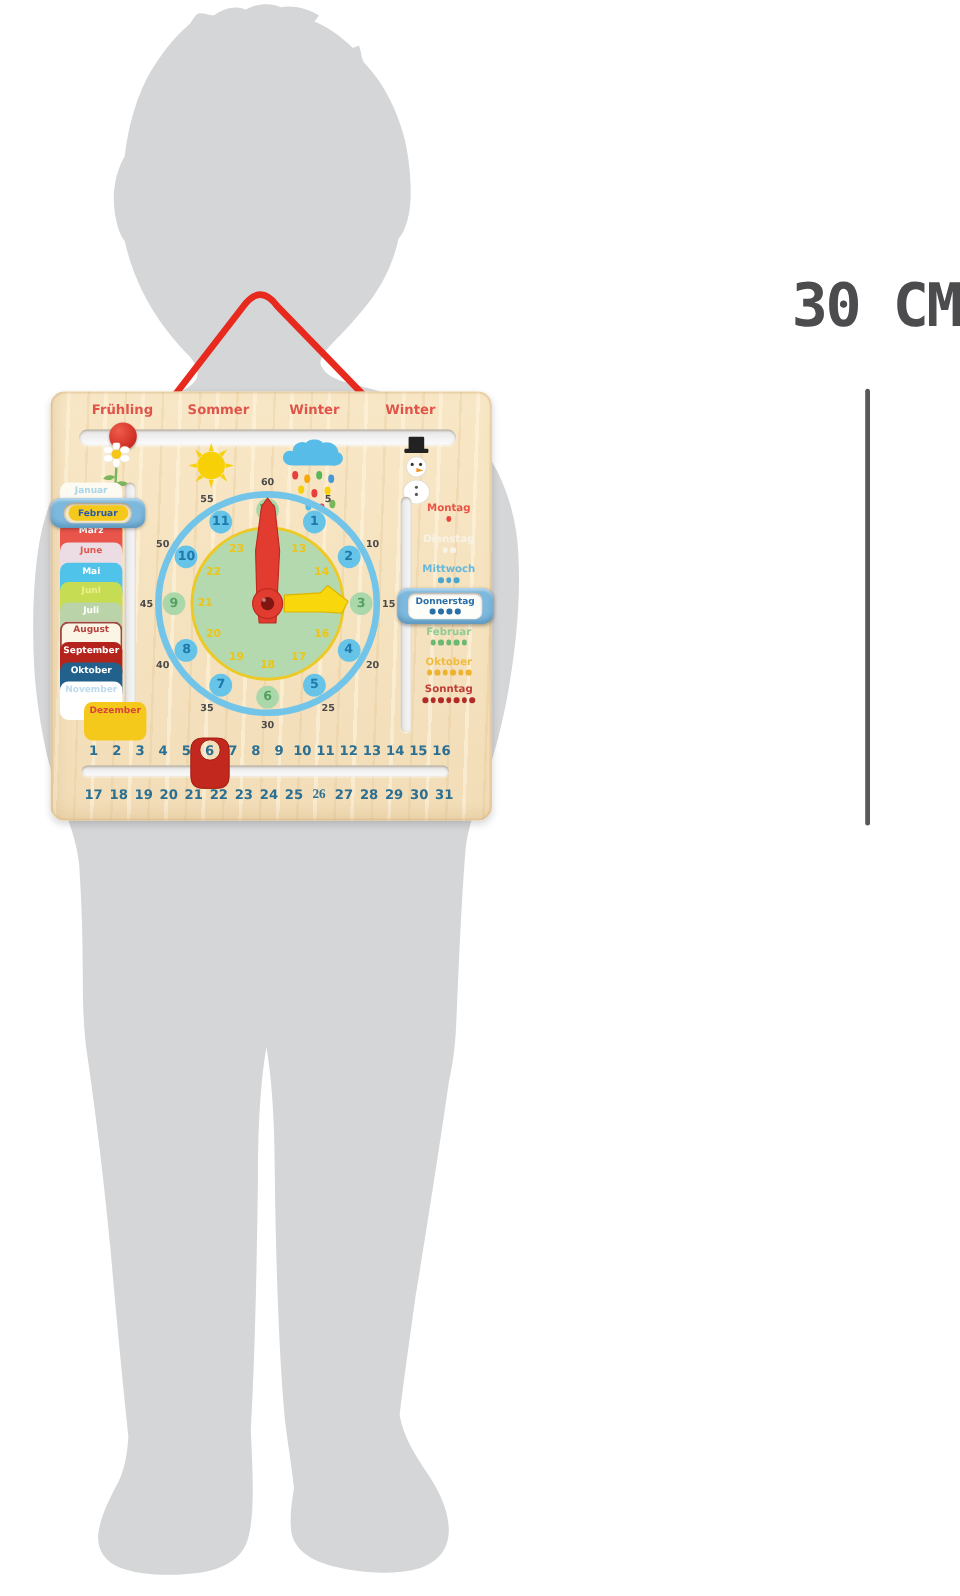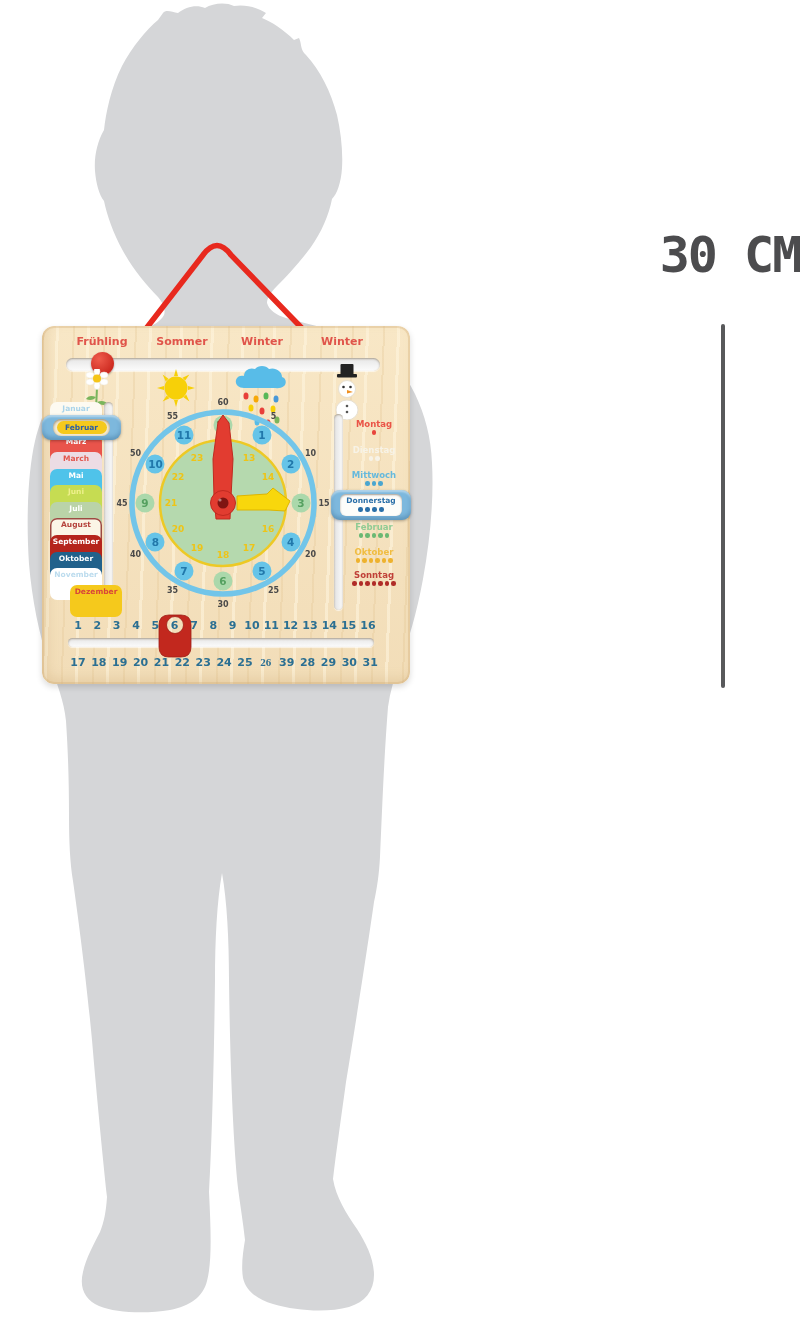--- a/index.html
+++ b/index.html
@@ -170,21 +170,21 @@
       <path d="M18,28 L24,30 L18,31.5 Z" fill="#f09020"></path>
       <circle cx="18" cy="44" r="1.3" fill="#555555"></circle>
       <circle cx="18" cy="50" r="1.3" fill="#555555"></circle>
     </svg>
 
     <div class="track vtrack months-track"></div>
     <div>
         <div class="month-pill" style="top: 76px; background: rgb(253, 250, 241); color: rgb(170, 212, 234);">Januar</div>
         <div class="month-pill" style="top: 92.64px; background: rgb(245, 201, 28); color: rgb(42, 93, 168);">Februar</div>
         <div class="month-pill" style="top: 109.28px; background: rgb(233, 84, 75); color: rgb(255, 255, 255);">März</div>
-        <div class="month-pill" style="top: 125.92px; background: rgb(236, 220, 228); color: rgb(226, 87, 78);">March</div>
+        <div class="month-pill" style="top: 125.92px; background: rgb(236, 220, 228); color: rgb(226, 87, 78);">June</div>
         <div class="month-pill" style="top: 142.56px; background: rgb(79, 195, 234); color: rgb(255, 255, 255);">Mai</div>
         <div class="month-pill" style="top: 159.2px; background: rgb(198, 220, 82); color: rgb(238, 240, 140);">Juni</div>
         <div class="month-pill" style="top: 175.84px; background: rgb(186, 211, 168); color: rgb(255, 255, 255);">Juli</div>
         <div class="month-pill" style="top: 192.48px; background: rgb(251, 245, 230); color: rgb(181, 67, 60); box-shadow: rgb(156, 74, 66) 0px 0px 0px 1.5px inset;">August</div>
         <div class="month-pill" style="top: 209.12px; background: rgb(181, 36, 28); color: rgb(255, 255, 255);">September</div>
         <div class="month-pill" style="top: 225.76px; background: rgb(33, 97, 139); color: rgb(255, 255, 255);">Oktober</div>
         <div class="month-pill" style="top: 242.4px; background: rgb(255, 255, 255); color: rgb(188, 220, 238);">November</div>
         <div class="month-pill" style="top: 259.04px; background: rgb(245, 201, 28); color: rgb(216, 69, 58); margin-left: 20px;">Dezember</div>
       </div>
     <div class="month-handle">
@@ -334,21 +334,21 @@
         <div class="date-num" style="left: 36px; top: 330px;">17</div>
         <div class="date-num" style="left: 56.87px; top: 330px;">18</div>
         <div class="date-num" style="left: 77.74px; top: 330px;">19</div>
         <div class="date-num" style="left: 98.61px; top: 330px;">20</div>
         <div class="date-num" style="left: 119.48px; top: 330px;">21</div>
         <div class="date-num" style="left: 140.35px; top: 330px;">22</div>
         <div class="date-num" style="left: 161.22px; top: 330px;">23</div>
         <div class="date-num" style="left: 182.09px; top: 330px;">24</div>
         <div class="date-num" style="left: 202.96px; top: 330px;">25</div>
         <div class="date-num" style="left: 223.83px; top: 330px; font-family: Liberation Serif, serif;">26</div>
-        <div class="date-num" style="left: 244.7px; top: 330px;">39</div>
+        <div class="date-num" style="left: 244.7px; top: 330px;">27</div>
         <div class="date-num" style="left: 265.57px; top: 330px;">28</div>
         <div class="date-num" style="left: 286.44px; top: 330px;">29</div>
         <div class="date-num" style="left: 307.31px; top: 330px;">30</div>
         <div class="date-num" style="left: 328.18px; top: 330px;">31</div>
       </div>
     <svg class="date-handle" width="36" height="46" viewBox="0 0 36 46" style="left: 114.65px;">
       <path fill-rule="evenodd" fill="#c2281e" stroke="#9e1c14" stroke-width="0.8" d="M12,2 H24 Q34,2 34,12 V34 Q34,44 24,44 H12 Q2,44 2,34 V12 Q2,2 12,2 Z
            M18,12 m-8.5,0 a8.5,8.5 0 1,0 17,0 a8.5,8.5 0 1,0 -17,0 Z"></path>
     </svg>
 

